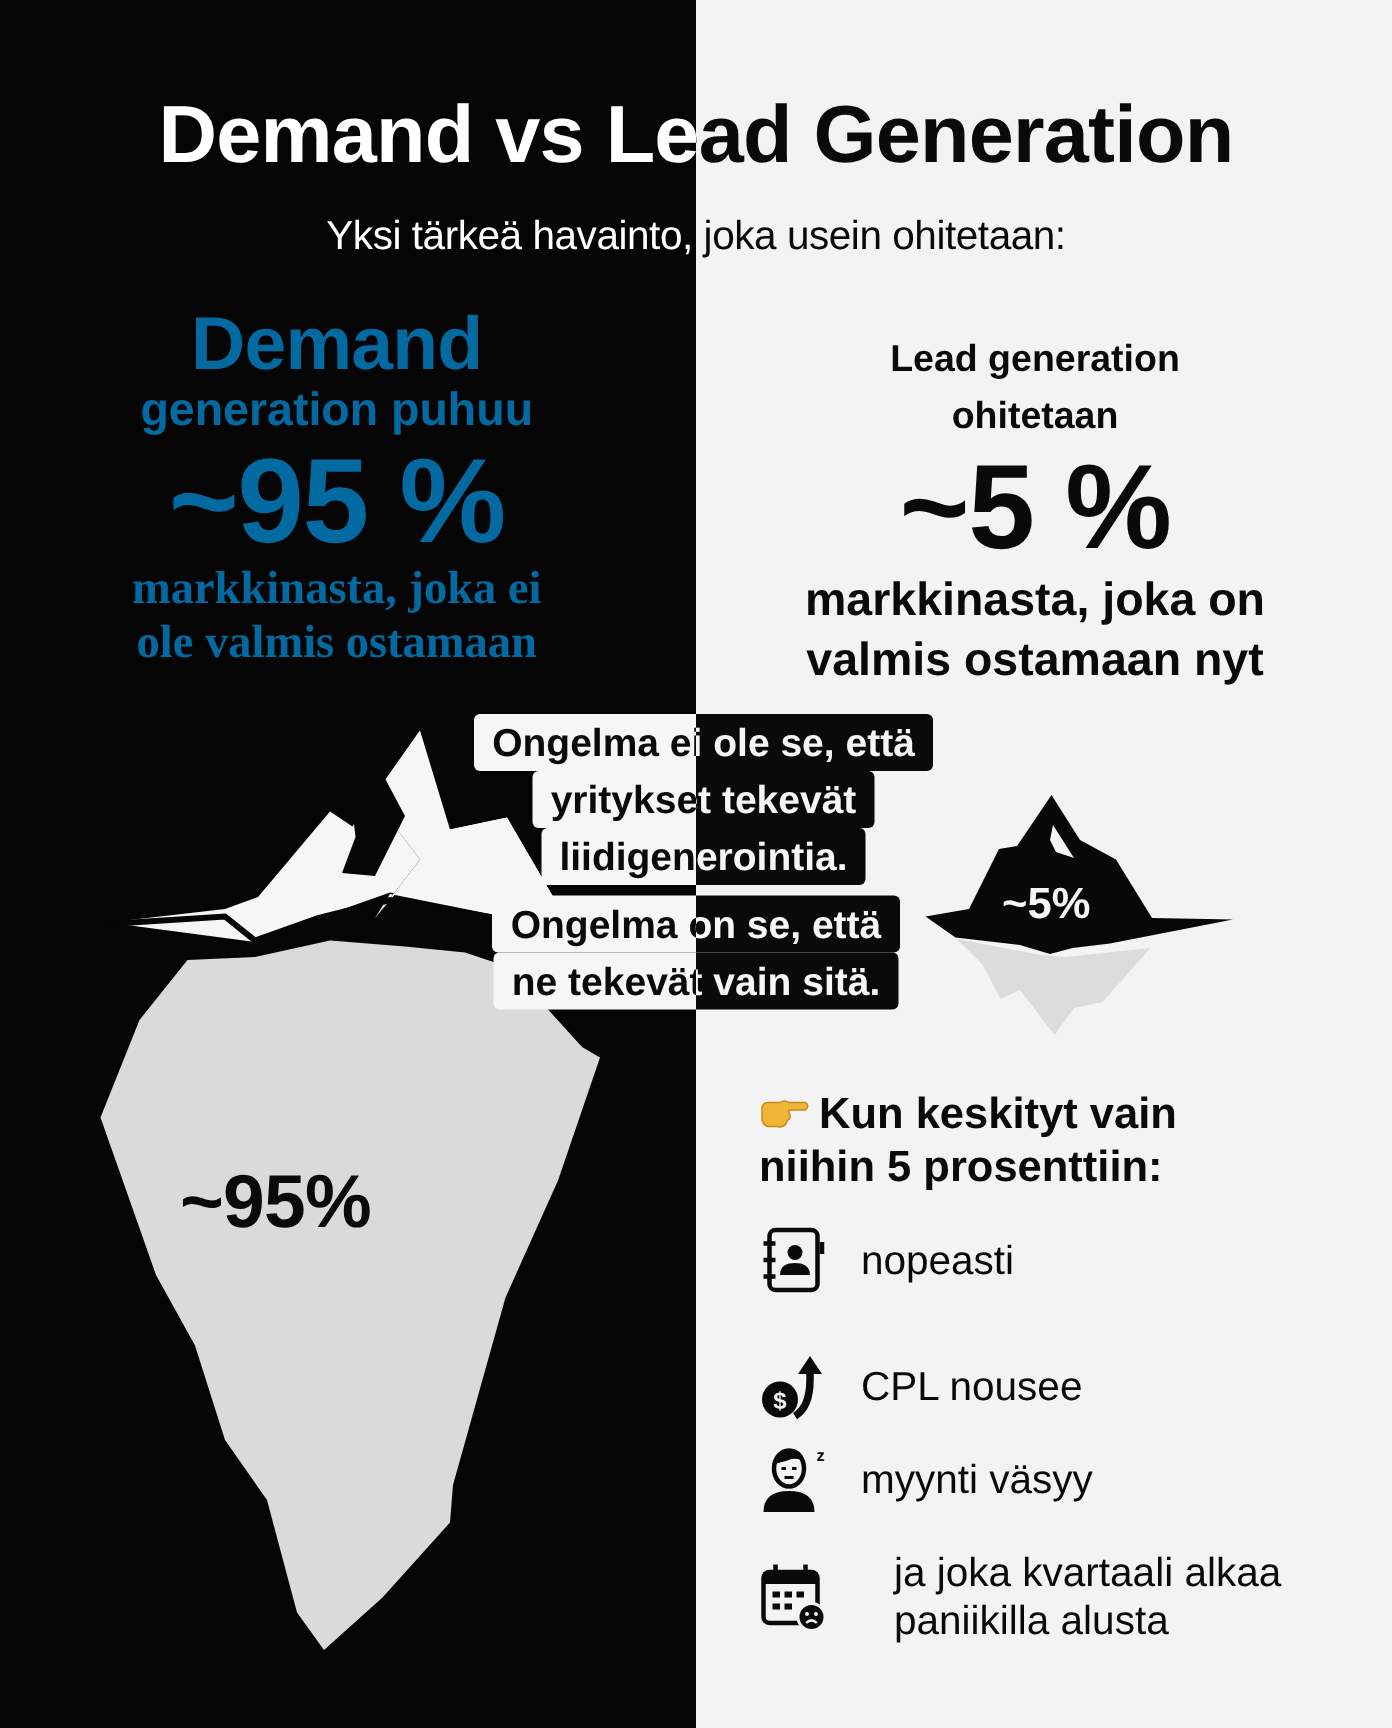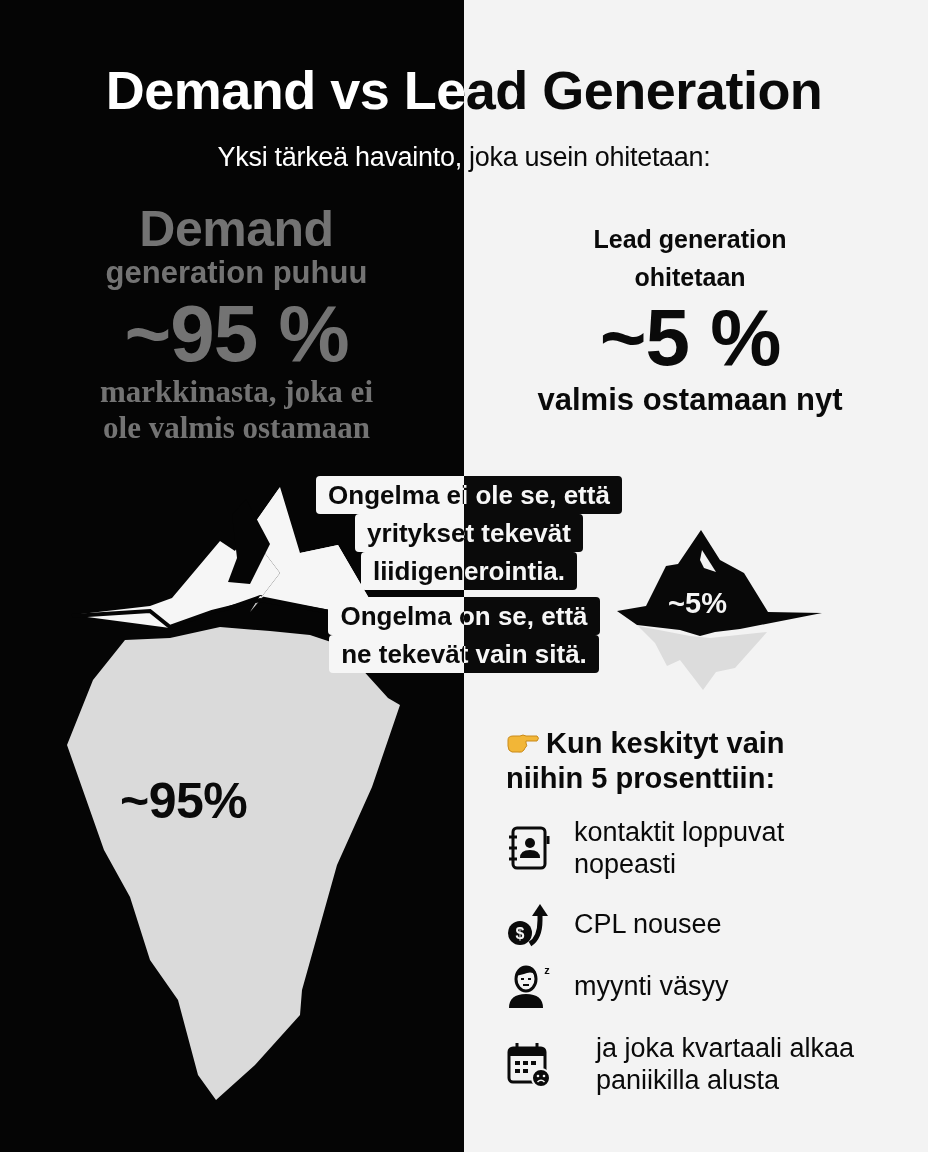--- a/index.html
+++ b/index.html
@@ -21,21 +21,21 @@
     font-weight: 700; font-size: 54px; letter-spacing: -0.5px; line-height: 64px;
   }
   .subtitle {
     position: absolute; left: 0; width: 928px; top: 140px; text-align: center;
     font-size: 27px; line-height: 34px; letter-spacing: -0.3px;
   }
   .clipL .title, .clipL .subtitle { color: #ffffff; }
   .clipR .title, .clipR .subtitle { color: #0a0a0a; }
 
   .col { position: absolute; text-align: center; font-weight: 700; }
-  .col-left { left: 44px; width: 385px; top: 200px; color: #737373; }
+  .col-left { left: 32px; width: 385px; top: 200px; color: #0369a1; }
   .col-right { left: 480px; width: 420px; top: 220px; color: #0a0a0a; }
 
   .l-head { font-size: 50px; line-height: 58px; letter-spacing: -0.5px; }
   .l-sub { font-size: 31px; line-height: 34px; margin-top: -2px; }
   .l-big { font-size: 80px; line-height: 80px; letter-spacing: -1px; margin-top: 4px; }
   .l-desc { font-size: 31px; line-height: 36px; margin-top: 0px; font-family: Liberation Serif, serif; }
 
   .r-head { font-size: 25px; line-height: 38px; }
   .r-big { font-size: 80px; line-height: 80px; letter-spacing: -1px; margin-top: 2px; }
   .r-desc { font-size: 31px; line-height: 36px; margin-top: 4px; }
@@ -130,20 +130,21 @@
   <div class="l-sub">generation puhuu</div>
   <div class="l-big">~95 %</div>
   <div class="l-desc">markkinasta, joka ei</div>
   <div class="l-desc">ole valmis ostamaan</div>
 </div>
 
 <div class="col col-right">
   <div class="r-head">Lead generation</div>
   <div class="r-head">ohitetaan</div>
   <div class="r-big">~5 %</div>
+  <div class="r-desc">markkinasta, joka on</div>
   <div class="r-desc">valmis ostamaan nyt</div>
 </div>
 
 <div class="list-head">
   <div>
     <svg class="pointer" viewBox="0 0 34 22">
       <path d="M2 8 Q2 4 7 4 L14 4 Q17 2 20 4 L31 4 Q34 6 31 9 L20 9 L20 11 Q22 14 19 16 L18 18 Q16 21 12 20 L6 20 Q2 19 2 14 Z" fill="#f2b637" stroke="#c98a1a" stroke-width="1"></path>
     </svg><span>Kun keskityt vain</span>
   </div>
   <div>niihin 5 prosenttiin:</div>
@@ -153,21 +154,20 @@
   <svg class="ico" viewBox="0 0 46 48">
     <rect x="7" y="4" width="32" height="40" rx="4" fill="none" stroke="#0a0a0a" stroke-width="3"></rect>
     <line x1="3" y1="13" x2="11" y2="13" stroke="#0a0a0a" stroke-width="3"></line>
     <line x1="3" y1="24" x2="11" y2="24" stroke="#0a0a0a" stroke-width="3"></line>
     <line x1="3" y1="35" x2="11" y2="35" stroke="#0a0a0a" stroke-width="3"></line>
     <line x1="42" y1="12" x2="42" y2="20" stroke="#0a0a0a" stroke-width="3"></line>
     <circle cx="24" cy="19" r="5" fill="#0a0a0a"></circle>
     <path d="M14 34 Q14 26 24 26 Q34 26 34 34 Z" fill="#0a0a0a"></path>
   </svg>
   <div class="txt">
-    <div>kontaktit loppuvat</div>
     <div>nopeasti</div>
   </div>
 </div>
 
 <div class="list-item" style="top:900px;">
   <svg class="ico" viewBox="0 0 46 48">
     <circle cx="14" cy="33" r="12" fill="#0a0a0a"></circle>
     <text x="14" y="39" text-anchor="middle" font-size="16" font-weight="700" fill="#f3f3f3" font-family="Liberation Sans, sans-serif">$</text>
     <path d="M24 44 Q34 38 34 20 L34 14" fill="none" stroke="#0a0a0a" stroke-width="5"></path>
     <polygon points="26,16 34,4 42,16" fill="#0a0a0a"></polygon>

